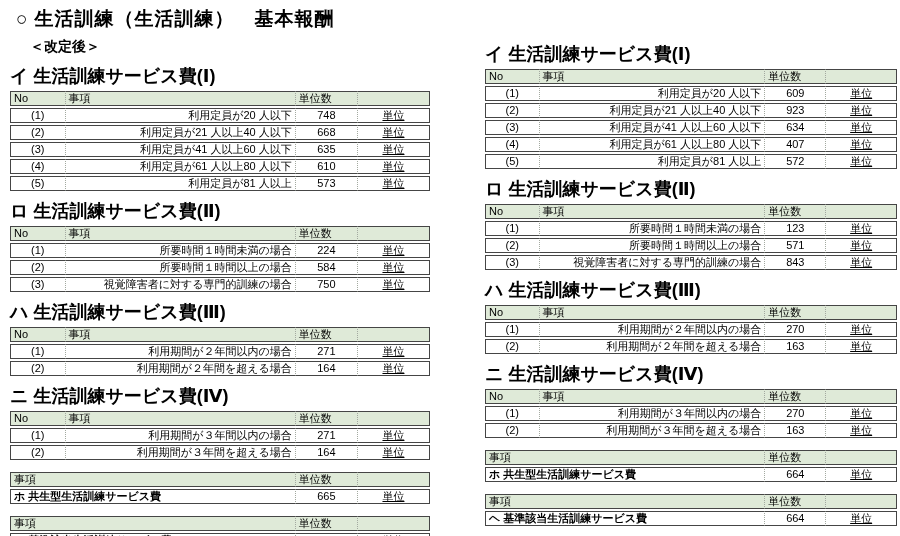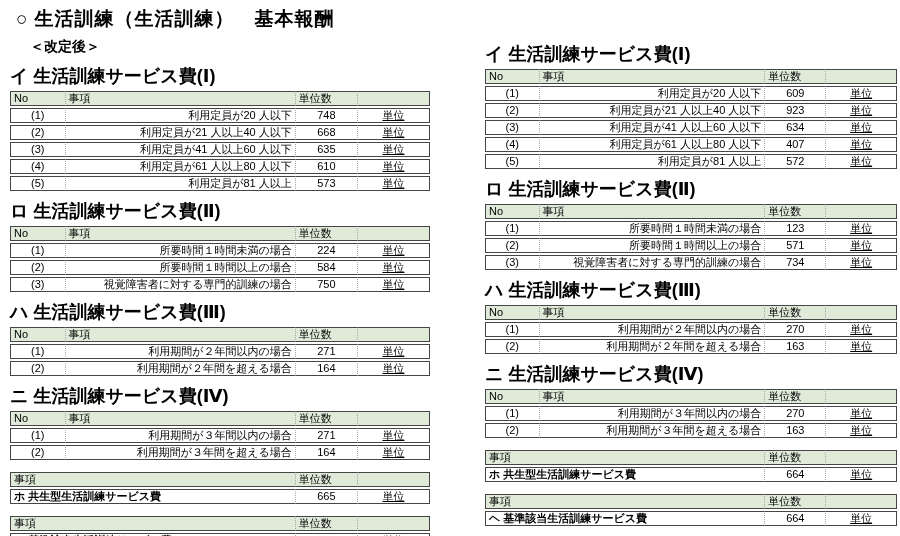--- a/index.html
+++ b/index.html
@@ -341,21 +341,21 @@
             </tr>
         <tr>
               <td class="c-no">(2)</td>
               <td class="c-item">所要時間１時間以上の場合</td>
               <td class="c-val">571</td>
               <td class="c-unit">単位</td>
             </tr>
         <tr>
               <td class="c-no">(3)</td>
               <td class="c-item">視覚障害者に対する専門的訓練の場合</td>
-              <td class="c-val">734</td>
+              <td class="c-val">843</td>
               <td class="c-unit">単位</td>
             </tr>
       </tbody>
         </table>
     </div>
 
     <div>
       <div class="section-title">ハ 生活訓練サービス費(Ⅲ)</div>
       <table class="data">
         <colgroup>

